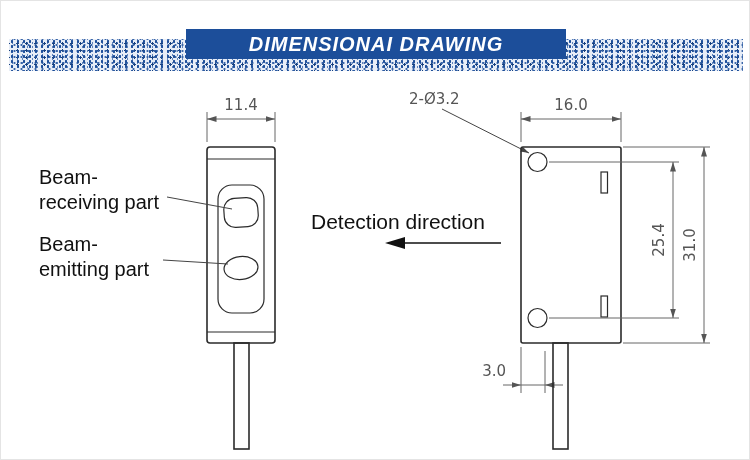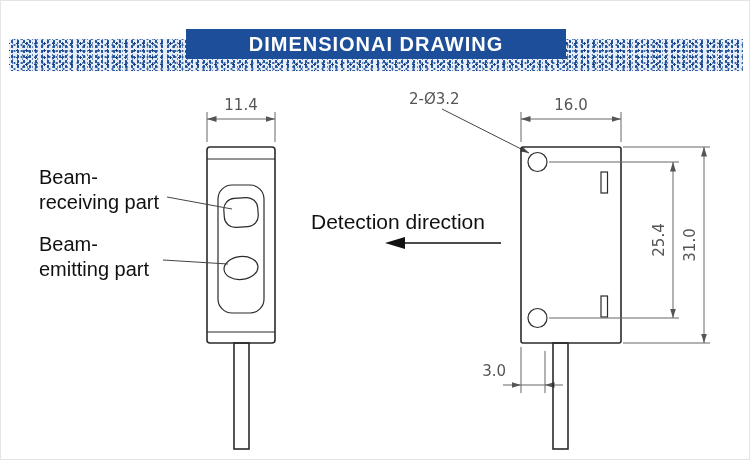--- a/index.html
+++ b/index.html
@@ -18,21 +18,21 @@
       radial-gradient(circle, #16407f 1.2px, transparent 1.4px),
       radial-gradient(circle, #5f83bb 0.9px, transparent 1.1px);
     background-size: 6px 5px, 7px 6px, 9px 7px, 5px 4px;
     background-position: 0 0, 2px 3px, 4px 1px, 1px 2px;
   }
   .banner-title {
     position:absolute; left:50%; transform:translateX(-50%); top:28px;
     width:380px; height:30px; line-height:30px;
     background:#1c4e9a; color:#ffffff; text-align:center;
     font-family:"Liberation Sans", sans-serif;
-    font-weight:bold; font-size:20px; letter-spacing:1px;
+    font-style:italic; font-weight:bold; font-size:20px; letter-spacing:1px;
   }
 
   
   svg.drawing { position:absolute; left:0; top:0; }
   .outline { stroke:#2b2b2b; stroke-width:1.6; fill:none; }
   .thin    { stroke:#2b2b2b; stroke-width:1.2; fill:none; }
   .dimline { stroke:#666666; stroke-width:1;   fill:none; }
   .leader  { stroke:#444444; stroke-width:1;   fill:none; }
   text.lbl { font-family:"Liberation Sans", sans-serif; font-size:20px; fill:#111; }
   text.det { font-family:"Liberation Sans", sans-serif; font-size:21px; fill:#111; }

